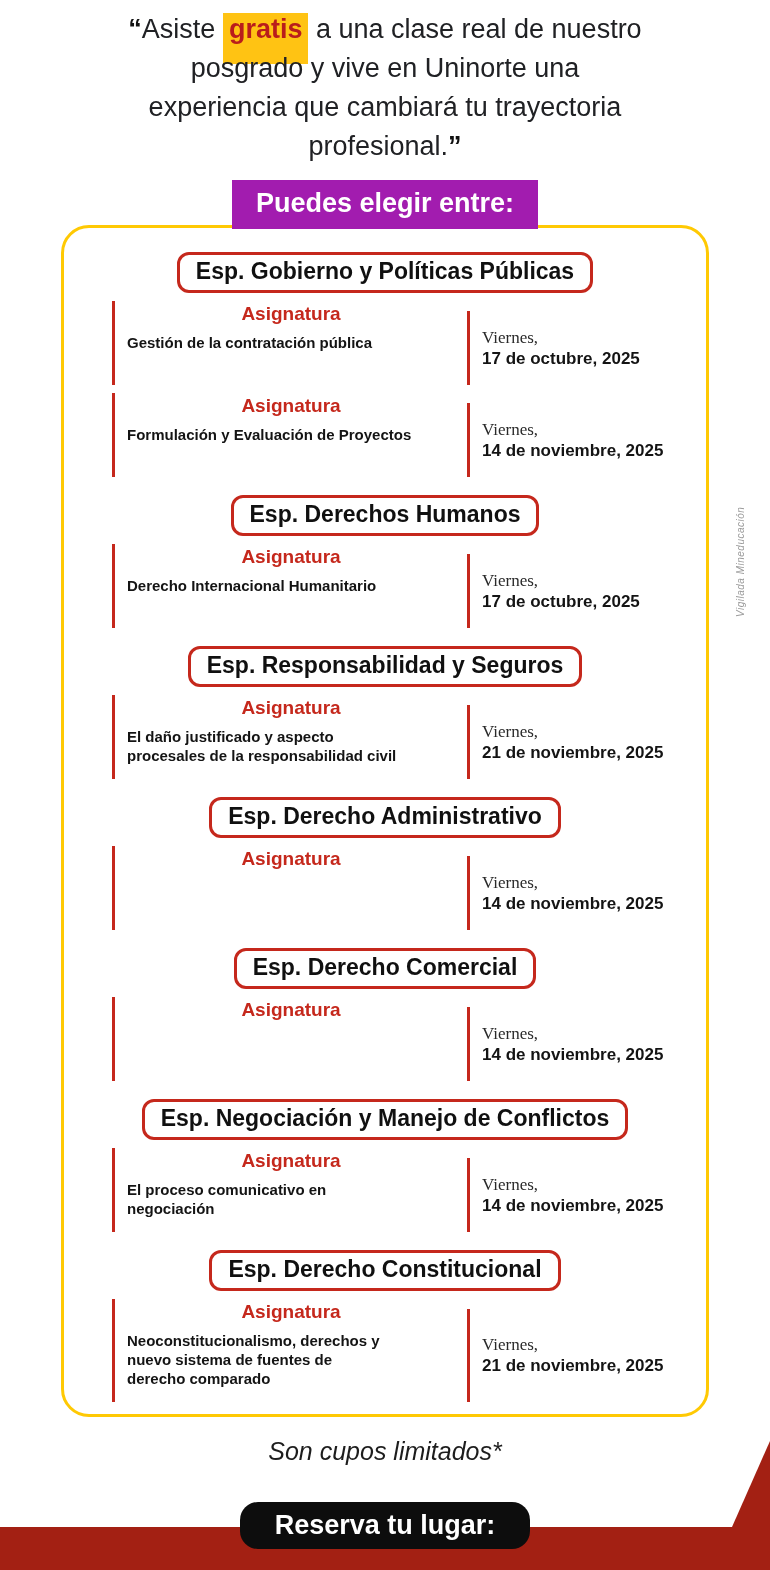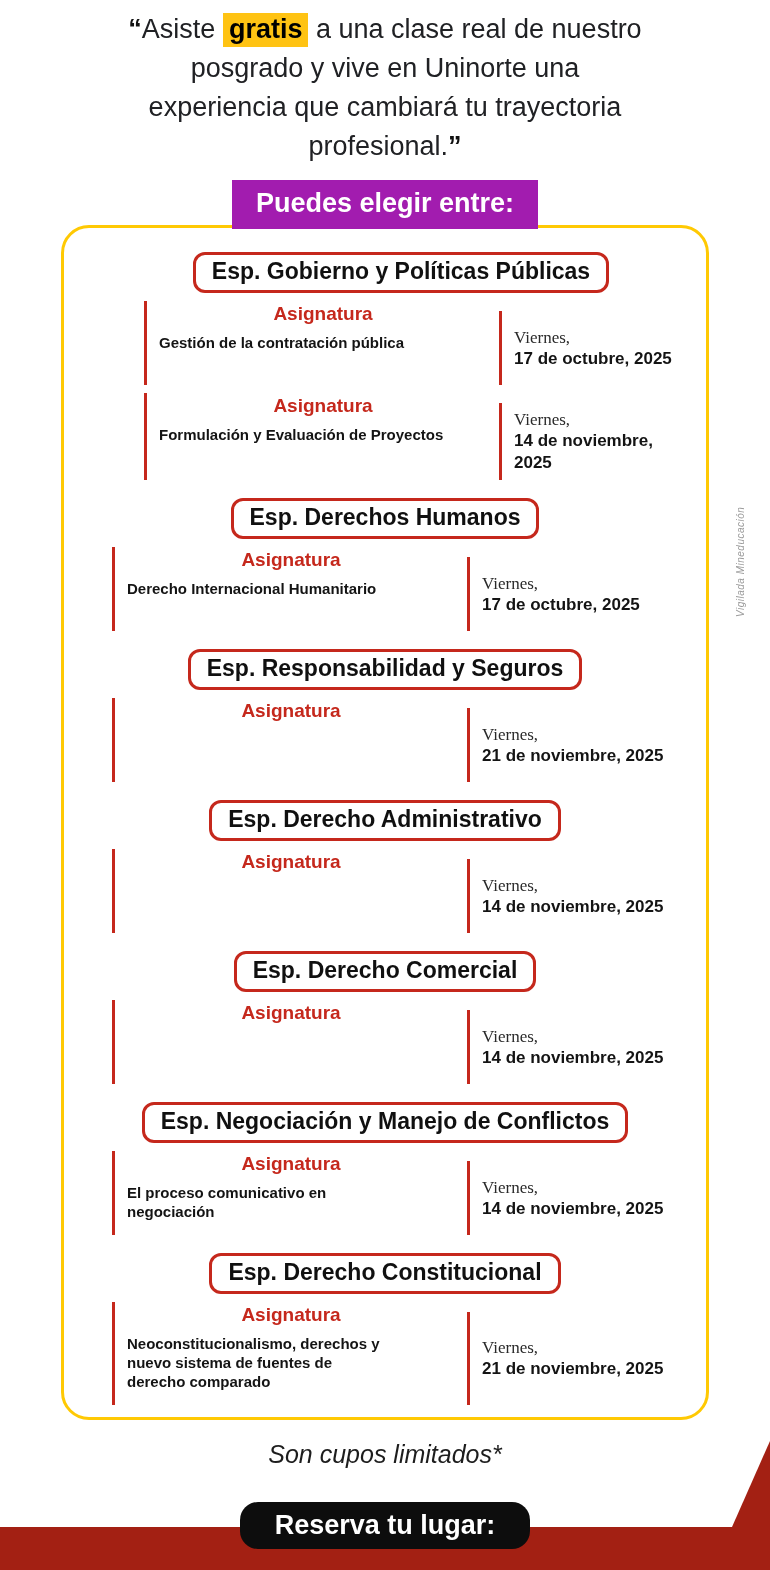--- a/index.html
+++ b/index.html
@@ -19,22 +19,22 @@
     text-align:center;
     font-size:27px;
     line-height:39px;
     font-weight:400;
     color:#202124;
   }
   .quote .qmark { font-weight:800; color:#111; }
   .quote .hl {
     background:#FFC313;
     font-weight:800;
-    color:#000000;
-    padding:1px 6px 3px;
+    color:#b91c1c;
+    padding:1px 6px 20px;
   }
   
   .banner {
     position:relative; z-index:2;
     margin:14px auto -4px;
     width:max-content;
     background:#a21caf;
     color:#ffffff;
     font-weight:800;
     font-size:27px;
@@ -44,21 +44,21 @@
   .box {
     position:relative; z-index:1;
     width:648px;
     margin:0 auto;
     background:#ffffff;
     border:3px solid #FFC903;
     border-radius:28px;
     padding:24px 0 12px;
   }
   .esp { margin-top:18px; }
-  .esp:first-child { margin-top:0;padding-left:32px; }
+  .esp:first-child { margin-top:0; }
   .esp-title-wrap { text-align:center; }
   .esp-title {
     display:inline-block;
     border:3px solid #C5281C;
     border-radius:12px;
     background:#fff;
     padding:3px 16px 5px;
     font-size:23px;
     font-weight:800;
     color:#101010;
@@ -191,20 +191,22 @@
         <div class="date">17 de octubre, 2025</div>
       </div>
     </div>
   </section>
 
   <section class="esp">
     <div class="esp-title-wrap"><div class="esp-title">Esp. Responsabilidad y Seguros</div></div>
     <div class="entry">
       <div class="cell-left">
         <div class="asig">Asignatura</div>
+        <div class="course">El daño justificado y aspecto
+procesales de la responsabilidad civil</div>
       </div>
       <div class="cell-right">
         <div class="day">Viernes,</div>
         <div class="date">21 de noviembre, 2025</div>
       </div>
     </div>
   </section>
 
   <section class="esp">
     <div class="esp-title-wrap"><div class="esp-title">Esp. Derecho Administrativo</div></div>

